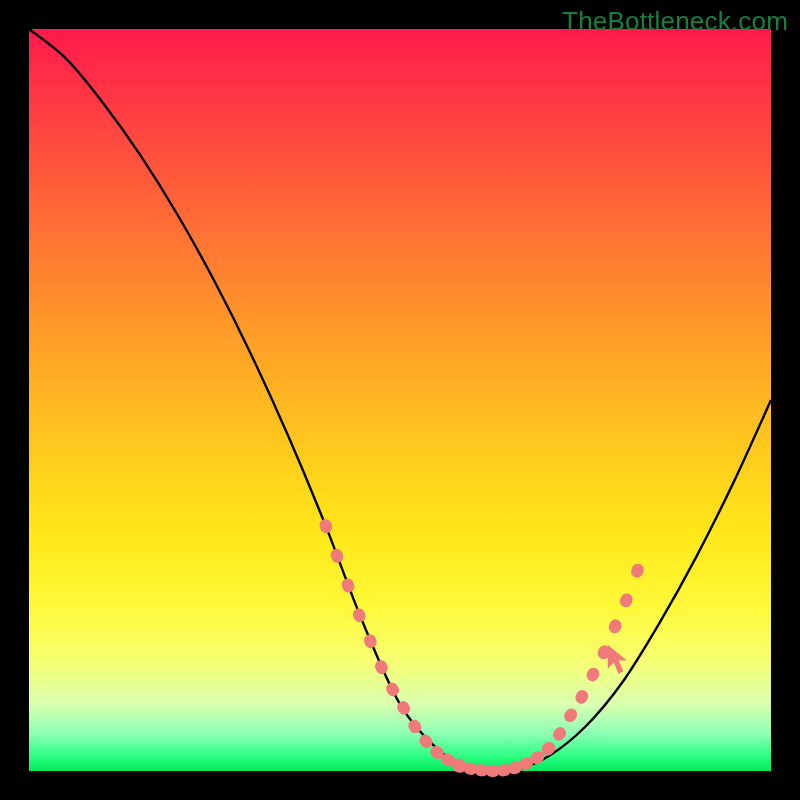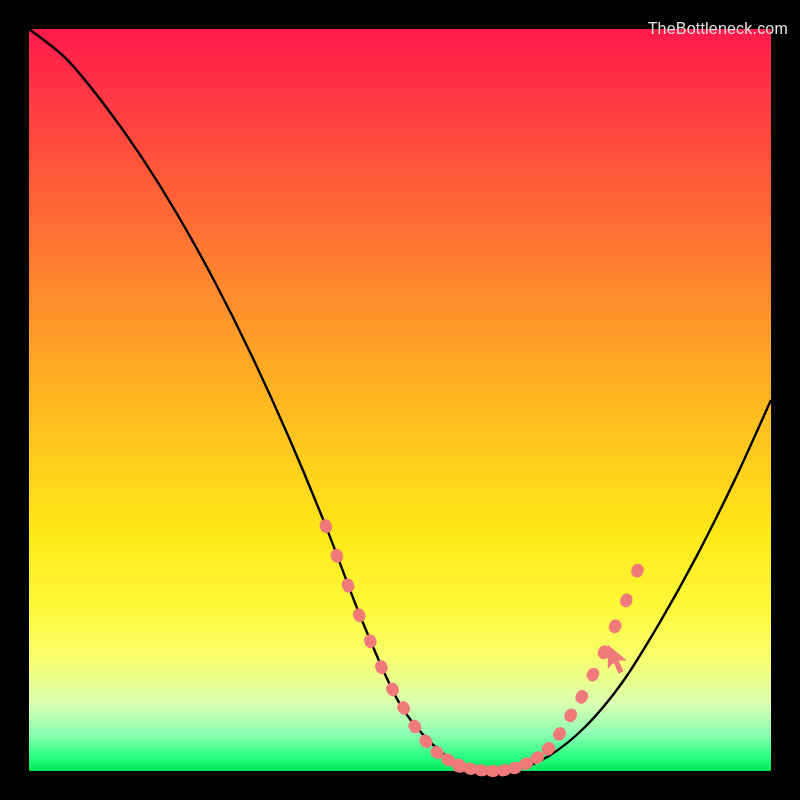--- a/index.html
+++ b/index.html
@@ -34,24 +34,24 @@
       #ffe818 68%,
       #fff93a 78%,
       #f7ff70 85%,
       #daffb0 91%,
       #8cffb4 95%,
       #2cff82 98%,
       #00e85a 100%);
   }
   .watermark {
     position: absolute;
-    top: 20px;
+    top: 6px;
     right: 12px;
-    color: #e5e5e5;
-    font-size: 16px;
+    color: #15803d;
+    font-size: 26px;
     font-weight: 500;
     letter-spacing: 0.2px;
   }
   svg.curve {
     position: absolute;
     left: 0; top: 0;
     width: 742px;
     height: 742px;
     overflow: visible;
   }

